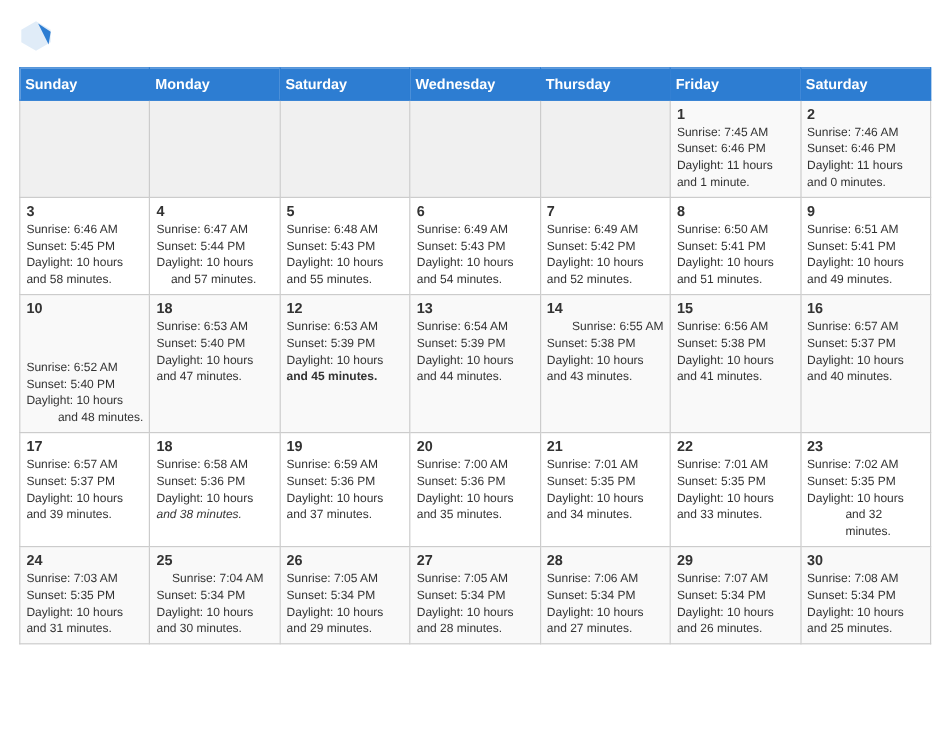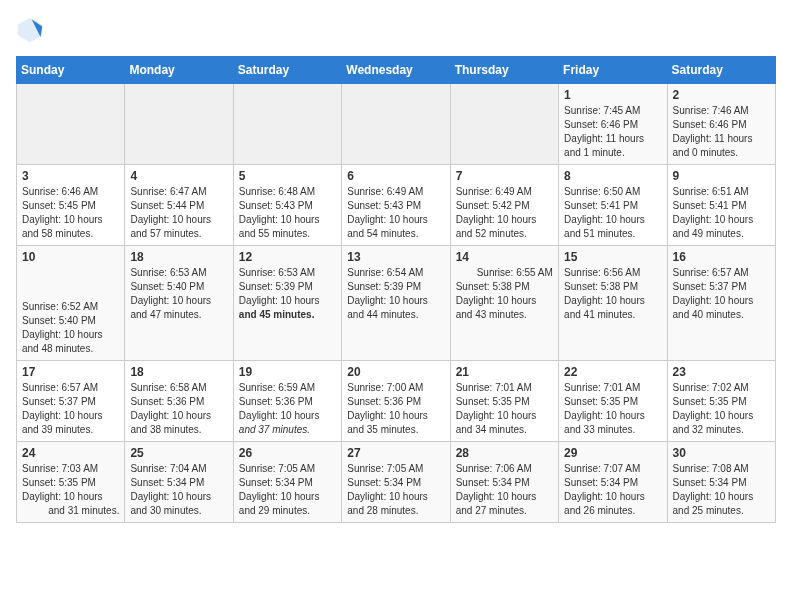--- a/index.html
+++ b/index.html
@@ -140,21 +140,21 @@
           <div style="line-height: 1.4;">Sunrise: 6:46 AM</div>
           <div style="line-height: 1.4;">Sunset: 5:45 PM</div>
           <div style="line-height: 1.4;">Daylight: 10 hours</div>
           <div style="line-height: 1.4;">and 58 minutes.</div>
         </td>
         <td>
           <div class="day-number">4</div>
           <div style="line-height: 1.4;">Sunrise: 6:47 AM</div>
           <div style="line-height: 1.4;">Sunset: 5:44 PM</div>
           <div style="line-height: 1.4;">Daylight: 10 hours</div>
-          <div style="line-height: 1.4;">and 57 minutes.</div>
+          <div style="line-height: 1.4; margin-left: 12px;">and 57 minutes.</div>
         </td>
         <td>
           <div class="day-number">5</div>
           <div style="line-height: 1.4;">Sunrise: 6:48 AM</div>
           <div style="line-height: 1.4;">Sunset: 5:43 PM</div>
           <div style="line-height: 1.4;">Daylight: 10 hours</div>
           <div style="line-height: 1.4;">and 55 minutes.</div>
         </td>
         <td>
           <div class="day-number">6</div>
@@ -184,21 +184,21 @@
           <div style="line-height: 1.4;">Daylight: 10 hours</div>
           <div style="line-height: 1.4;">and 49 minutes.</div>
         </td>
       </tr>
       <tr>
         <td>
           <div class="day-number">10</div>
           <div style="line-height: 1.4; margin-top: 36px;">Sunrise: 6:52 AM</div>
           <div style="line-height: 1.4;">Sunset: 5:40 PM</div>
           <div style="line-height: 1.4;">Daylight: 10 hours</div>
-          <div style="line-height: 1.4;">and 48 minutes.</div>
+          <div style="line-height: 1.4; text-align: right;">and 48 minutes.</div>
         </td>
         <td>
           <div class="day-number">18</div>
           <div style="line-height: 1.4;">Sunrise: 6:53 AM</div>
           <div style="line-height: 1.4;">Sunset: 5:40 PM</div>
           <div style="line-height: 1.4;">Daylight: 10 hours</div>
           <div style="line-height: 1.4;">and 47 minutes.</div>
         </td>
         <td>
           <div class="day-number">12</div>
@@ -242,28 +242,28 @@
           <div style="line-height: 1.4;">Sunrise: 6:57 AM</div>
           <div style="line-height: 1.4;">Sunset: 5:37 PM</div>
           <div style="line-height: 1.4;">Daylight: 10 hours</div>
           <div style="line-height: 1.4;">and 39 minutes.</div>
         </td>
         <td>
           <div class="day-number">18</div>
           <div style="line-height: 1.4;">Sunrise: 6:58 AM</div>
           <div style="line-height: 1.4;">Sunset: 5:36 PM</div>
           <div style="line-height: 1.4;">Daylight: 10 hours</div>
-          <div style="line-height: 1.4;">and 38 minutes.</div>
+          <div style="line-height: 1.4; font-style: italic;">and 38 minutes.</div>
         </td>
         <td>
           <div class="day-number">19</div>
           <div style="line-height: 1.4;">Sunrise: 6:59 AM</div>
           <div style="line-height: 1.4;">Sunset: 5:36 PM</div>
           <div style="line-height: 1.4;">Daylight: 10 hours</div>
-          <div style="line-height: 1.4; font-style: italic;">and 37 minutes.</div>
+          <div style="line-height: 1.4;">and 37 minutes.</div>
         </td>
         <td>
           <div class="day-number">20</div>
           <div style="line-height: 1.4;">Sunrise: 7:00 AM</div>
           <div style="line-height: 1.4;">Sunset: 5:36 PM</div>
           <div style="line-height: 1.4;">Daylight: 10 hours</div>
           <div style="line-height: 1.4;">and 35 minutes.</div>
         </td>
         <td>
           <div class="day-number">21</div>
@@ -277,34 +277,34 @@
           <div style="line-height: 1.4;">Sunrise: 7:01 AM</div>
           <div style="line-height: 1.4;">Sunset: 5:35 PM</div>
           <div style="line-height: 1.4;">Daylight: 10 hours</div>
           <div style="line-height: 1.4;">and 33 minutes.</div>
         </td>
         <td>
           <div class="day-number">23</div>
           <div style="line-height: 1.4;">Sunrise: 7:02 AM</div>
           <div style="line-height: 1.4;">Sunset: 5:35 PM</div>
           <div style="line-height: 1.4;">Daylight: 10 hours</div>
-          <div style="line-height: 1.4;">and 32 minutes.</div>
+          <div style="line-height: 1.4; margin-left: 32px;">and 32 minutes.</div>
         </td>
       </tr>
       <tr>
         <td>
           <div class="day-number">24</div>
           <div style="line-height: 1.4;">Sunrise: 7:03 AM</div>
           <div style="line-height: 1.4;">Sunset: 5:35 PM</div>
           <div style="line-height: 1.4;">Daylight: 10 hours</div>
-          <div style="line-height: 1.4; text-align: right;">and 31 minutes.</div>
+          <div style="line-height: 1.4;">and 31 minutes.</div>
         </td>
         <td>
           <div class="day-number">25</div>
-          <div style="line-height: 1.4;">Sunrise: 7:04 AM</div>
+          <div style="line-height: 1.4; margin-left: 13px;">Sunrise: 7:04 AM</div>
           <div style="line-height: 1.4;">Sunset: 5:34 PM</div>
           <div style="line-height: 1.4;">Daylight: 10 hours</div>
           <div style="line-height: 1.4;">and 30 minutes.</div>
         </td>
         <td>
           <div class="day-number">26</div>
           <div style="line-height: 1.4;">Sunrise: 7:05 AM</div>
           <div style="line-height: 1.4;">Sunset: 5:34 PM</div>
           <div style="line-height: 1.4;">Daylight: 10 hours</div>
           <div style="line-height: 1.4;">and 29 minutes.</div>

